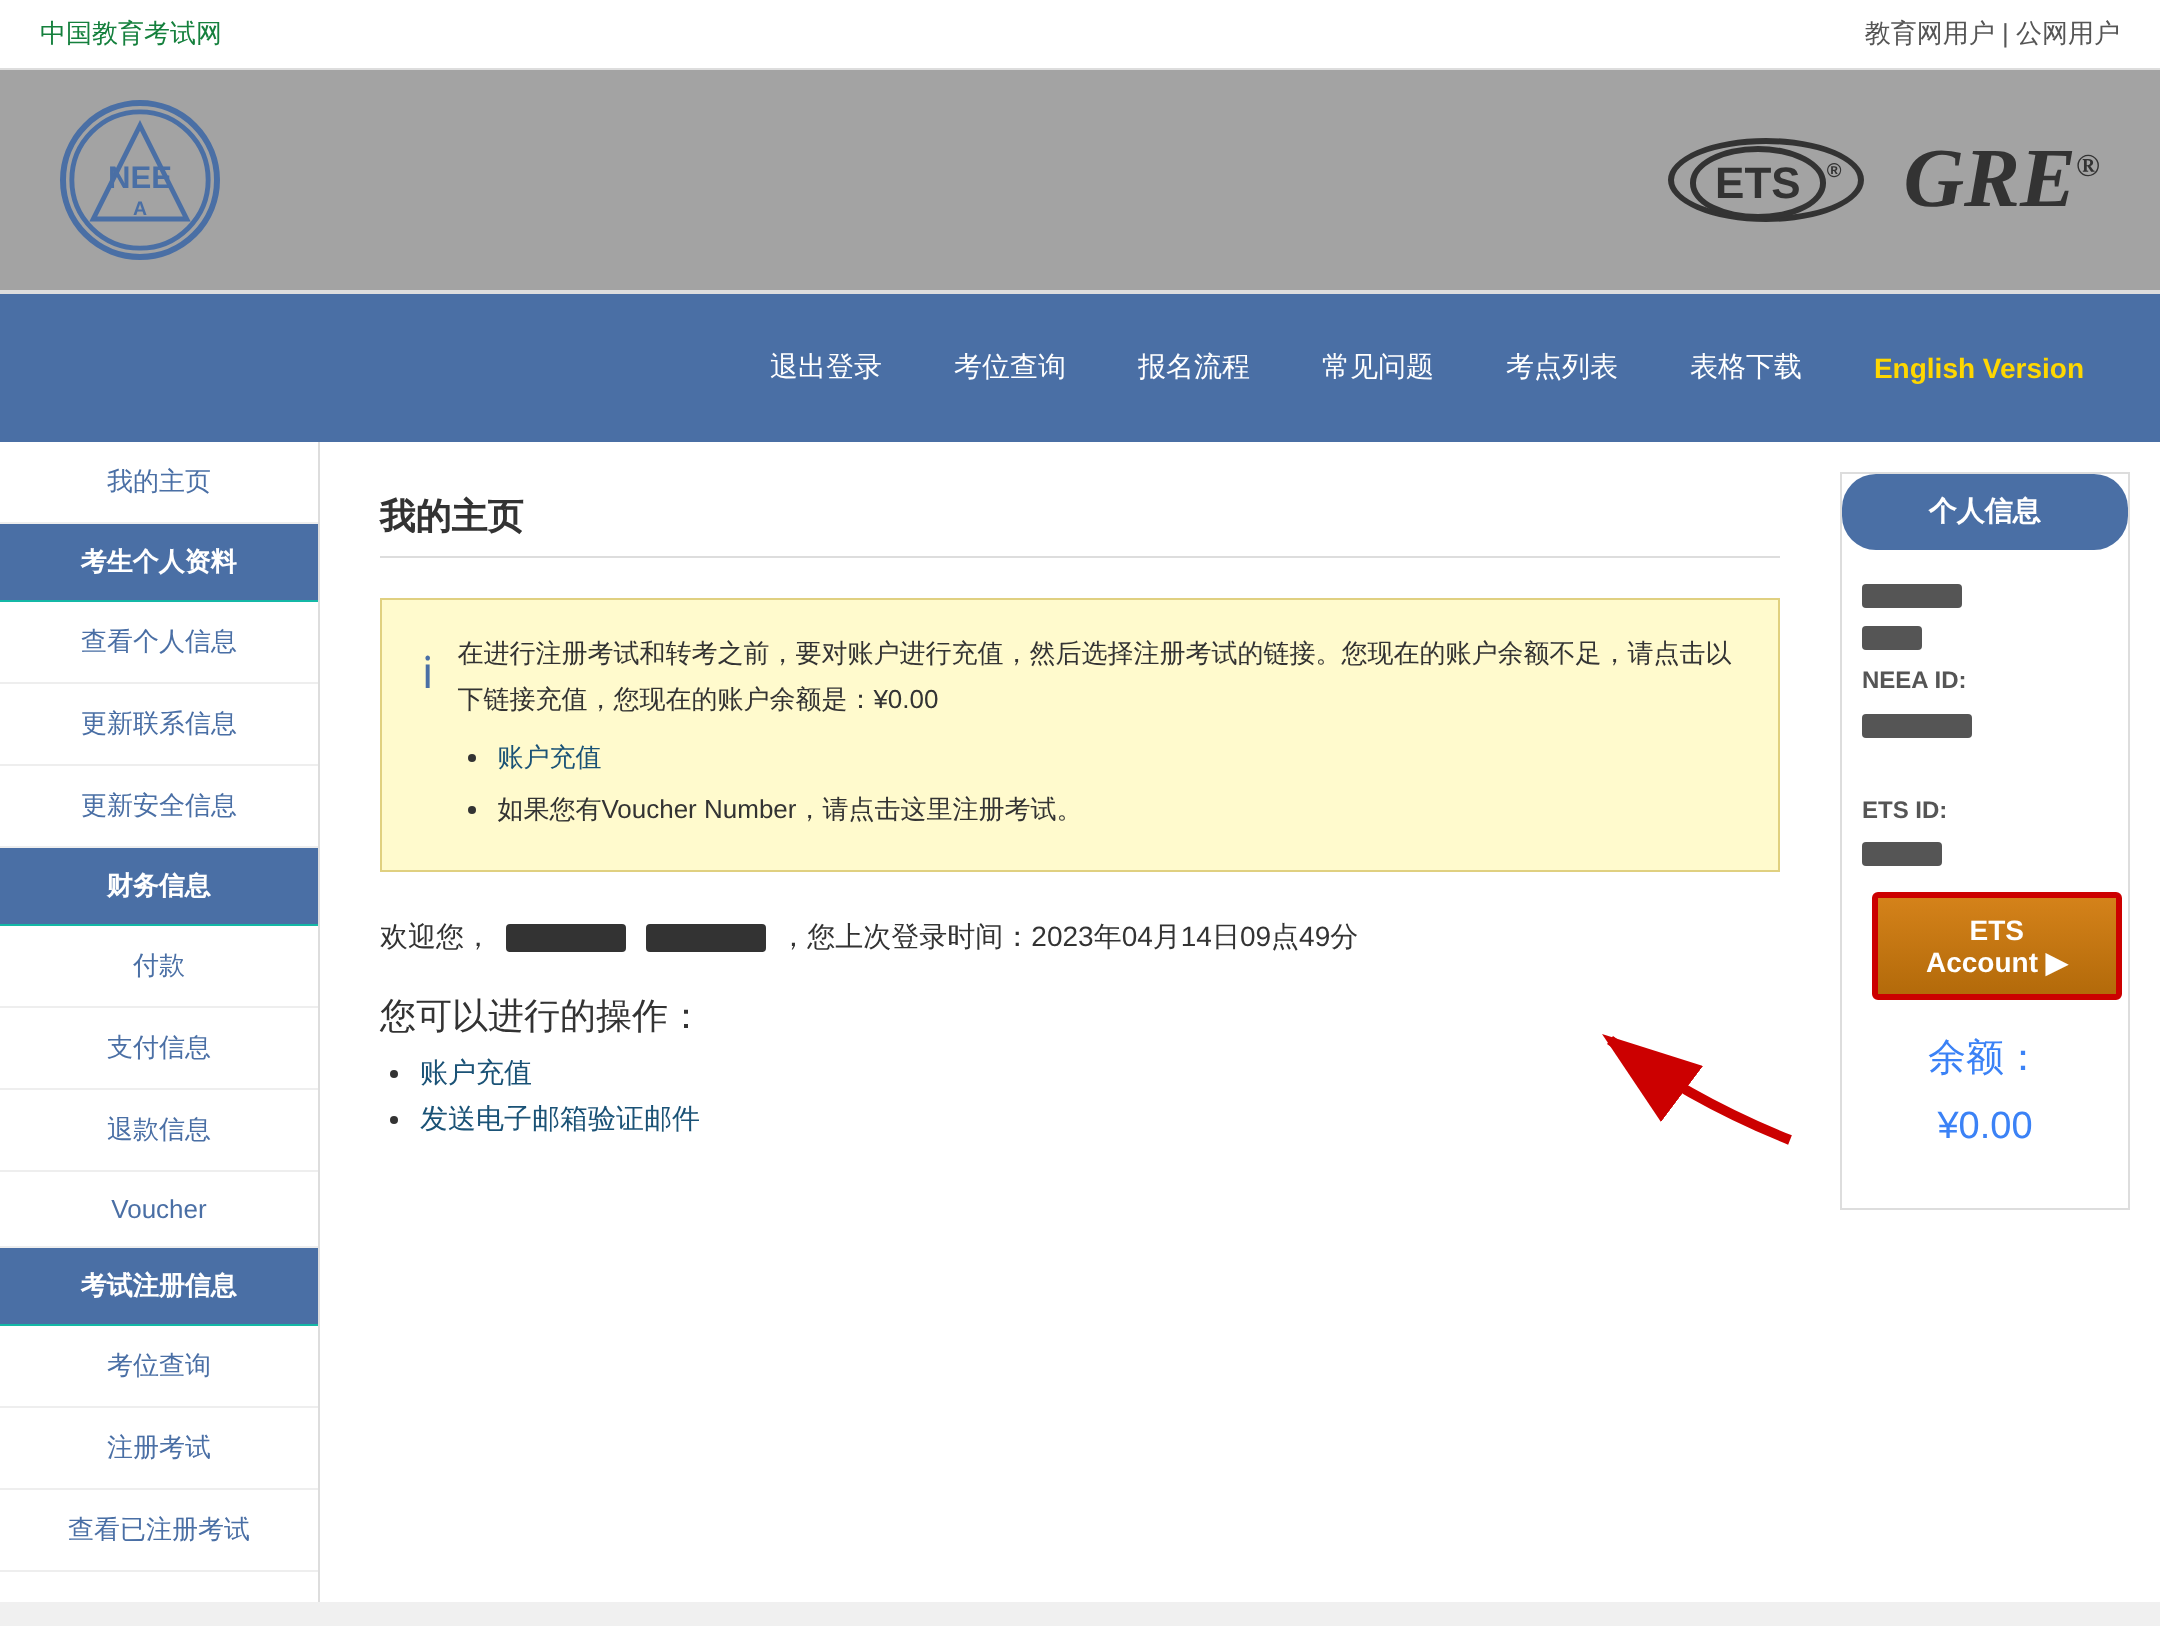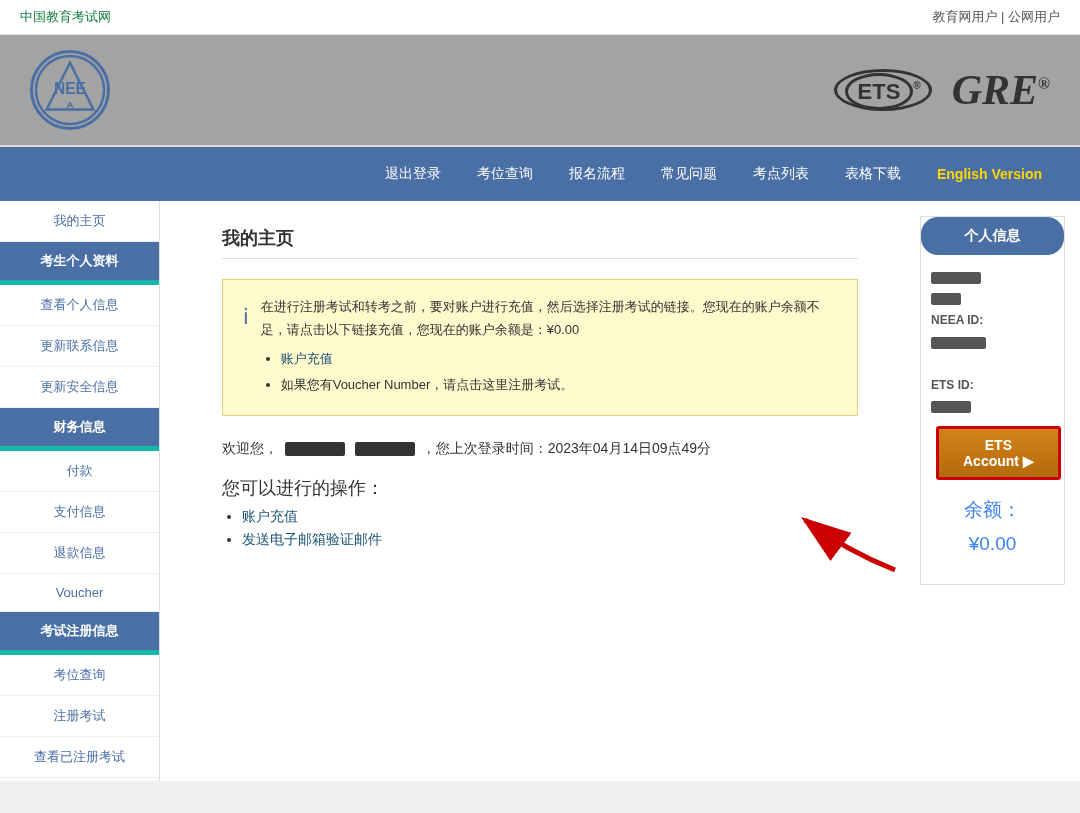--- a/index.html
+++ b/index.html
@@ -11,31 +11,31 @@
     .top-bar-right { font-size: 13px; color: #555; }
 
     
     .header { background: #a3a3a3; display: flex; justify-content: space-between; align-items: center; padding: 15px 30px; border-bottom: 2px solid #ddd; }
     .header-logo { display: flex; align-items: center; }
     .logo-circle { width: 80px; height: 80px; border-radius: 50%; border: 3px solid #4a6fa5; display: flex; align-items: center; justify-content: center; position: relative; }
     .header-right-logos { display: flex; align-items: center; gap: 20px; }
     .ets-logo { font-size: 28px; font-weight: bold; color: #333; border: 3px solid #333; border-radius: 50%; padding: 2px 8px; display: inline-block; }
 
     
-    .nav-bar { background: #4a6fa5; display: flex; justify-content: flex-end; align-items: center; padding: 6px 20px; }
+    .nav-bar { background: #4a6fa5; display: flex; justify-content: flex-end; align-items: center; padding: 16px 20px; }
     .nav-item { color: #fff; padding: 12px 18px; cursor: pointer; font-size: 14px; text-decoration: none; display: inline-block; }
     .nav-item.active { color: #ffd700; font-weight: bold; }
 
     
-    .main-container { display: flex; background: #fff; min-height: 580px; gap: 32px; }
+    .main-container { display: flex; background: #fff; min-height: 580px; }
 
     
     .sidebar { width: 160px; background: #fff; border-right: 1px solid #ddd; padding: 0; flex-shrink: 0; }
     .sidebar-item { padding: 11px 15px; cursor: pointer; color: #4a6fa5; font-size: 13px; text-align: center; border-bottom: 1px solid #eee; }
-    .sidebar-section { background: #4a6fa5; color: #fff; padding: 10px 15px; font-size: 13px; font-weight: bold; text-align: center; border-bottom: 5px solid #14b8a6; }
+    .sidebar-section { background: #4a6fa5; color: #fff; padding: 10px 15px; font-size: 13px; font-weight: bold; text-align: center; border-bottom: 1px solid #14b8a6; }
 
     
     .content { flex: 1; padding: 25px 30px; background: #fff; }
     .content-title { font-size: 18px; font-weight: bold; color: #333; margin-bottom: 20px; border-bottom: 1px solid #ddd; padding-bottom: 8px; }
 
     
     .notice-box { background: #fffacd; border: 1px solid #e0d080; padding: 15px 20px; margin-bottom: 20px; font-size: 13px; line-height: 1.8; color: #333; display: flex; gap: 12px; }
     .notice-icon { color: #4a6fa5; font-size: 22px; flex-shrink: 0; margin-top: 2px; }
     .notice-content ul { margin-left: 20px; margin-top: 5px; }
     .notice-content ul li { margin-bottom: 3px; }

